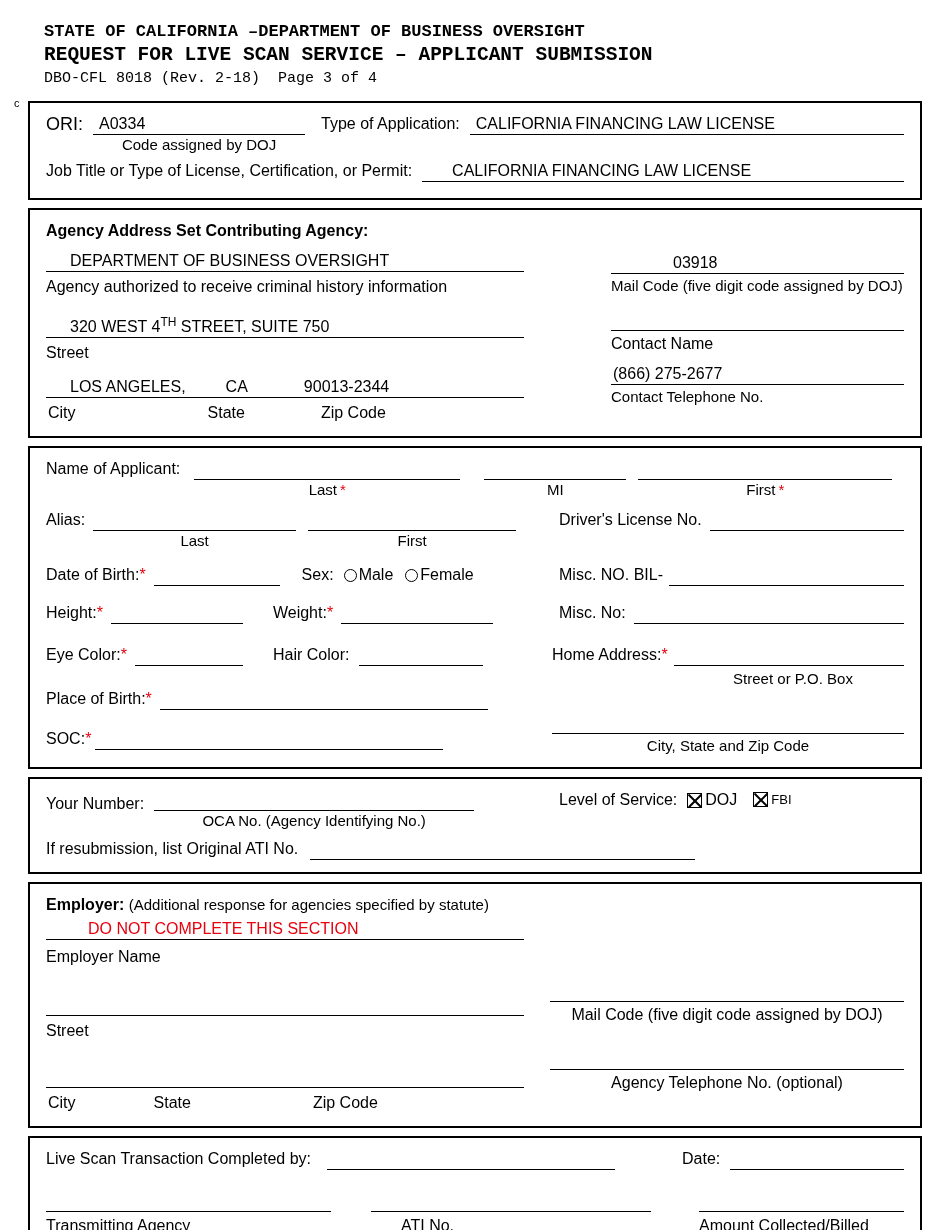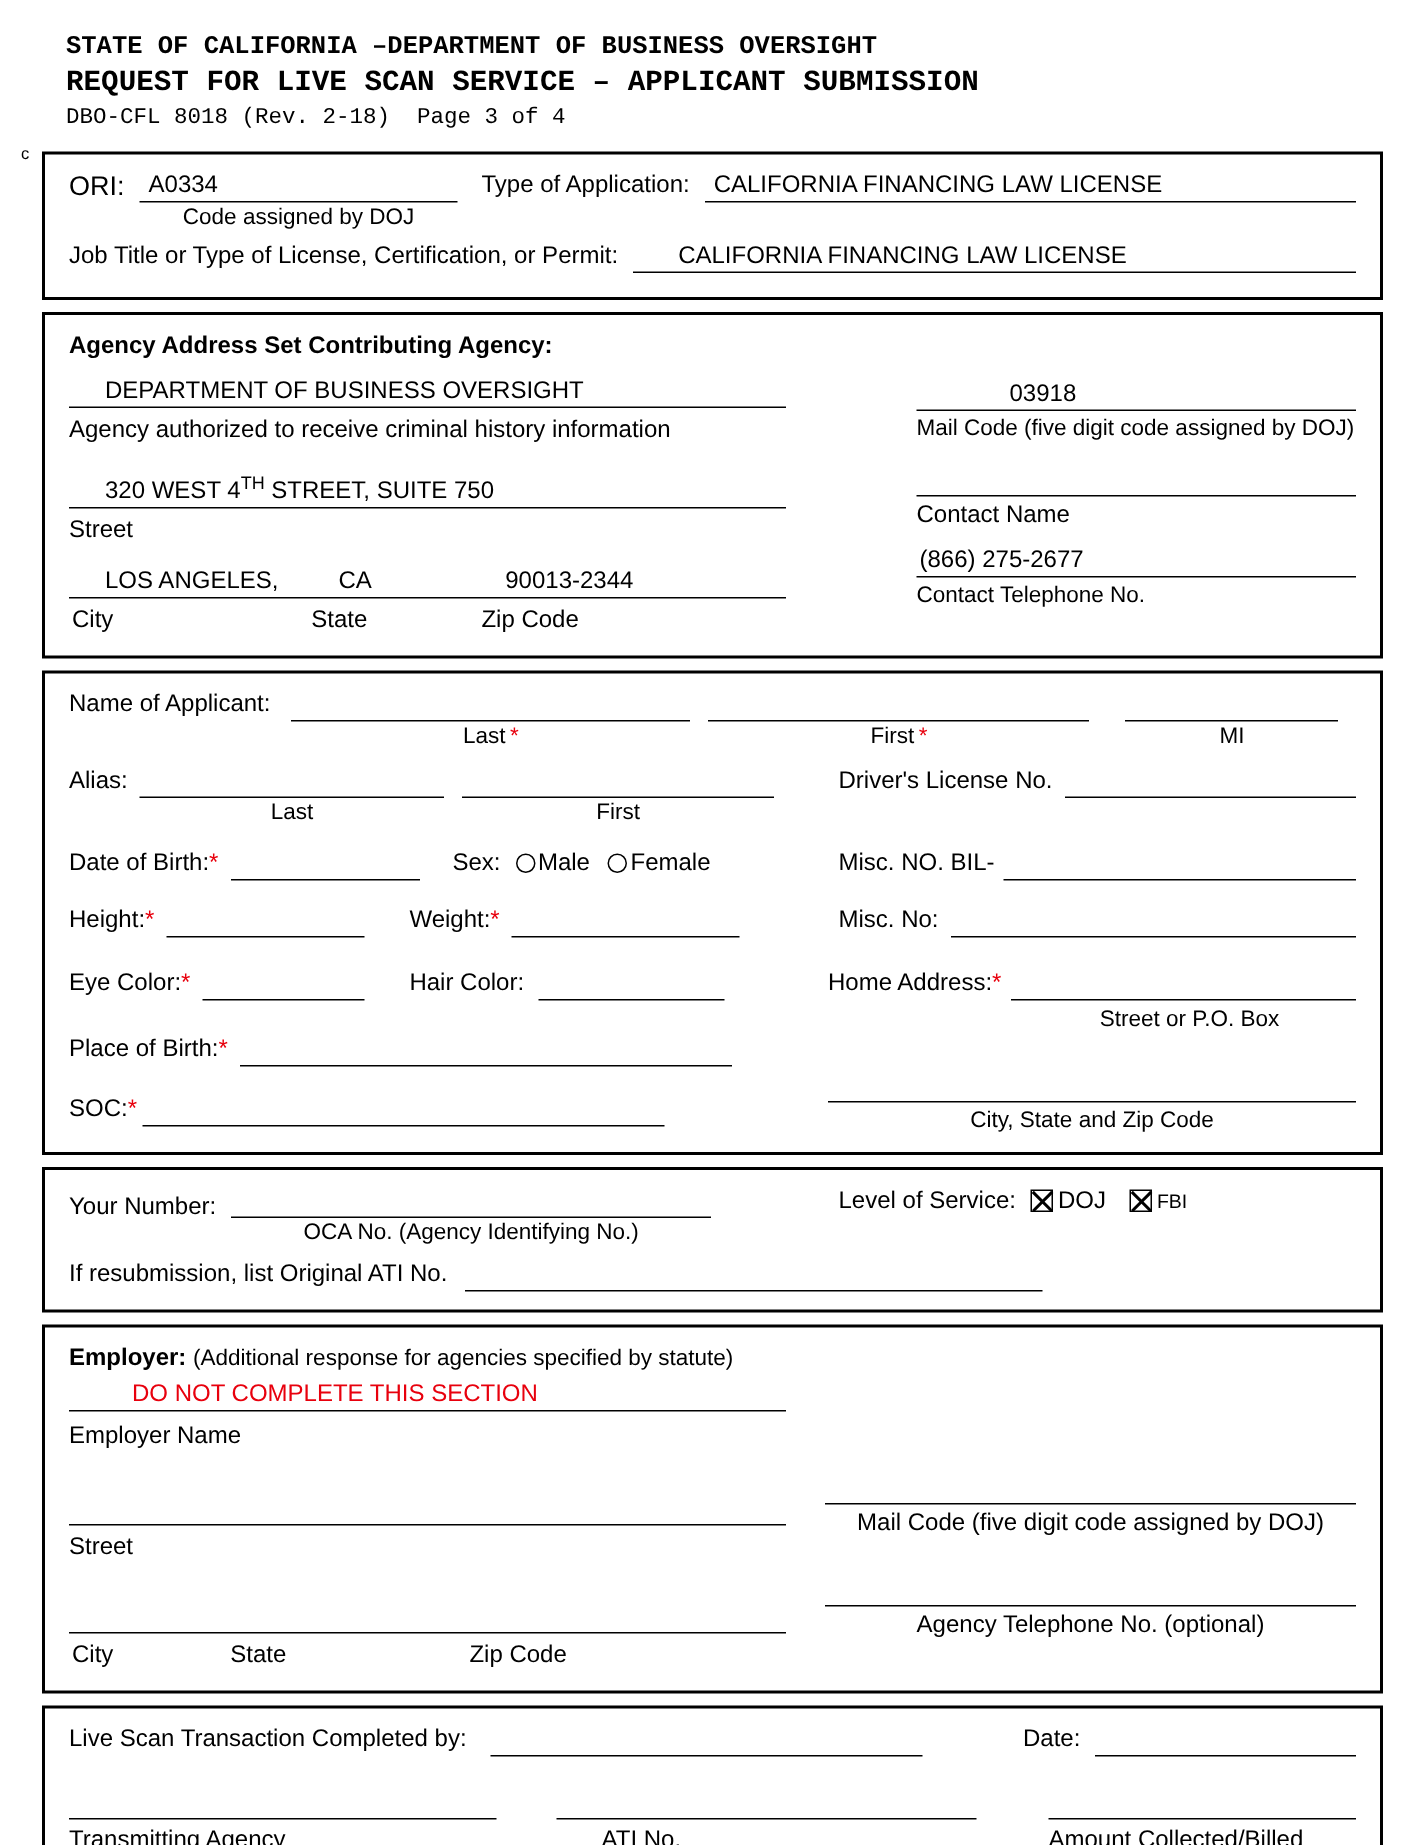--- a/index.html
+++ b/index.html
@@ -69,21 +69,21 @@
       <div style="width:478px;">
         <div class="line" style="padding-left:24px;">DEPARTMENT OF BUSINESS OVERSIGHT</div>
         <div class="lbl" style="margin-top:4px;">Agency authorized to receive criminal history information</div>
         <div class="line" style="margin-top:14px;padding-left:24px;">
           <span>320 WEST 4</span><sup>TH</sup><span> STREET, SUITE 750</span>
         </div>
         <div class="lbl" style="margin-top:4px;">Street</div>
         <div class="line row" style="margin-top:12px;align-items:flex-end;">
           <span style="margin-left:24px;">LOS ANGELES,</span>
           <span style="margin-left:40px;">CA</span>
-          <span style="margin-left:89px;">90013-2344</span>
+          <span style="margin-left:56px;">90013-2344</span>
         </div>
         <div class="row lbl" style="margin-top:4px;">
           <span style="margin-left:2px;">City</span>
           <span style="margin-left:132px;">State</span>
           <span style="margin-left:76px;">Zip Code</span>
         </div>
       </div>
       <div style="flex:1;margin-left:50px;margin-top:2px;">
         <div class="line" style="padding-left:62px;">03918</div>
         <div class="cap" style="margin-top:2px;">Mail Code (five digit code assigned by DOJ)</div>
@@ -95,27 +95,27 @@
     </div>
   </div>
 
   <div class="box">
     <div class="row top">
       <span class="lbl">Name of Applicant:</span>
       <div style="width:266px;margin-left:14px;">
         <div class="line"></div>
         <div class="cap center"><span>Last</span><span class="red ast">*</span></div>
       </div>
+      <div style="width:142px;margin-left:24px;">
+        <div class="line"></div>
+        <div class="cap center">MI</div>
+      </div>
       <div style="width:254px;margin-left:12px;">
         <div class="line"></div>
         <div class="cap center"><span>First</span><span class="red ast">*</span></div>
-      </div>
-      <div style="width:142px;margin-left:24px;">
-        <div class="line"></div>
-        <div class="cap center">MI</div>
       </div>
     </div>
 
     <div class="row top" style="margin-top:10px;">
       <span class="lbl">Alias:</span>
       <div style="width:203px;margin-left:8px;">
         <div class="line"></div>
         <div class="cap center">Last</div>
       </div>
       <div style="width:208px;margin-left:12px;">

